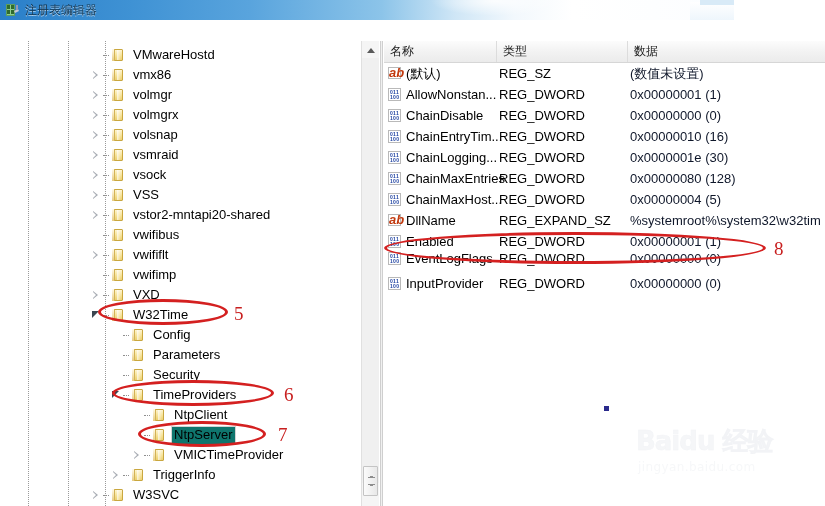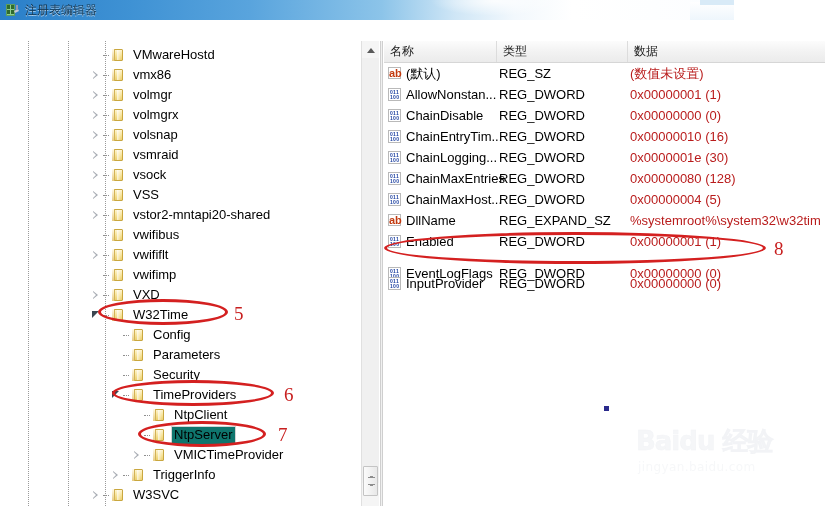--- a/index.html
+++ b/index.html
@@ -197,28 +197,29 @@
   }
 
   #rows { position: absolute; left: 0; top: 22px; width: 441px; }
   .row {
     position: absolute; left: 0; width: 441px; height: 21px;
     cursor: default; white-space: nowrap;
   }
   .row .vicon { position: absolute; left: 4px; top: 3px; width: 15px; height: 15px; }
   .row .nm { position: absolute; left: 22px; top: 2px; font-size: 13px; color: #000; line-height: 17px; }
   .row .ty { position: absolute; left: 115px; top: 2px; font-size: 13px; color: #000; line-height: 17px; }
-  .row .dt { position: absolute; left: 246px; top: 2px; font-size: 13px; color: #b91c1c; line-height: 17px; }
+  .row .dt { position: absolute; left: 246px; top: 2px; font-size: 13px; color: #0f172a; line-height: 17px; }
 
   .icon-sz {
     position: absolute; left: 0; top: 1px; width: 13px; height: 12px;
     background: #ffffff; border: 1px solid #b9b9b9;
-    font-size: 11px; line-height: 10px; text-align: left;
+    font-size: 13px; line-height: 10px; text-align: left;
     color: #c23a0f; font-weight: bold;
     font-family: "Liberation Sans", sans-serif;
+    font-style: italic;
   }
   .icon-dw {
     position: absolute; left: 0; top: 1px; width: 13px; height: 13px;
     background: #ffffff; border: 1px solid #b9b9b9;
     overflow: hidden;
   }
   .icon-dw span {
     position: absolute; left: 1px; font-size: 5px; line-height: 5px;
     color: #1b3fa0; font-weight: bold;
     font-family: "Liberation Sans", sans-serif; letter-spacing: .3px;
@@ -626,21 +627,21 @@
           <div class="vicon">
             <div class="icon-dw">
               <span class="a">011</span>
               <span class="b">100</span>
             </div>
           </div>
           <div class="nm">Enabled</div>
           <div class="ty">REG_DWORD</div>
           <div class="dt">0x00000001 (1)</div>
         </div>
-        <div class="row" style="top: 200px; padding-left: 40px;">
+        <div class="row" style="top: 185px; padding-left: 40px;">
           <div class="vicon">
             <div class="icon-dw">
               <span class="a">011</span>
               <span class="b">100</span>
             </div>
           </div>
           <div class="nm">EventLogFlags</div>
           <div class="ty">REG_DWORD</div>
           <div class="dt">0x00000000 (0)</div>
         </div>

